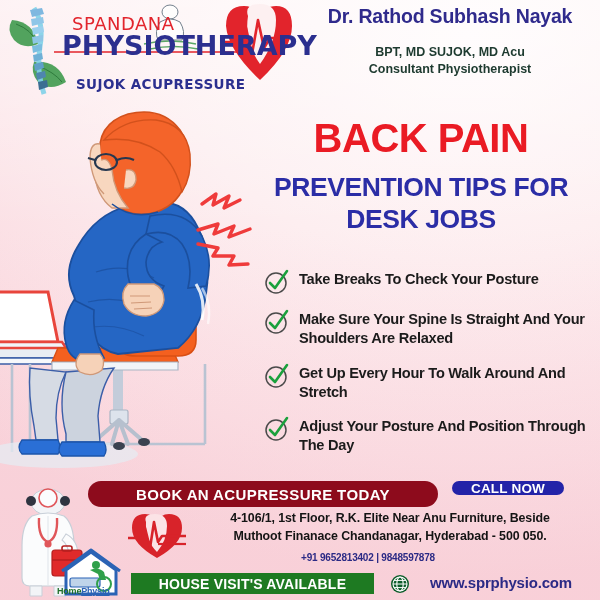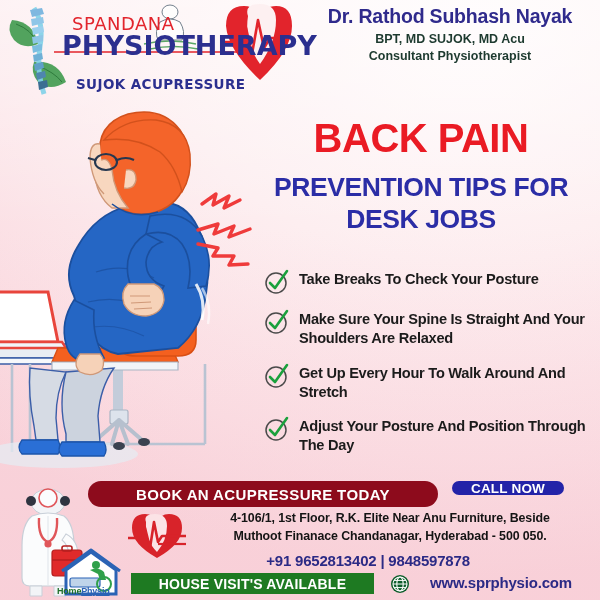--- a/index.html
+++ b/index.html
@@ -33,21 +33,21 @@
     font-family:"DejaVu Sans", sans-serif;margin-top:-1px;
   }
   .lt-sujok{
     font-size:13.5px;font-weight:700;color:#2b2f8f;letter-spacing:.4px;
     font-family:"DejaVu Sans", sans-serif;margin-top:16px;padding-left:14px;
   }
 
   
   .doc-block{position:absolute;left:300px;top:5px;width:300px;text-align:center;}
   .doc-name{font-size:19.5px;font-weight:700;color:#2f2a8c;letter-spacing:-.2px;line-height:1.15;}
-  .doc-cred{font-size:12.5px;font-weight:700;color:#1d3a2f;margin-top:4px;line-height:1.35;}
+  .doc-cred{font-size:12.5px;font-weight:700;color:#1d3a2f;margin-top:17px;line-height:1.35;}
   .doc-role{font-size:12.5px;font-weight:700;color:#1d3a2f;line-height:1.35;}
 
   
   .headline{position:absolute;left:248px;top:118px;width:346px;text-align:center;}
   .h-back{
     font-size:40px;font-weight:700;color:#ea1b24;letter-spacing:-.5px;line-height:1;
     font-family:"Liberation Sans", sans-serif;
   }
   .h-sub{
     margin-top:13px;font-size:26.5px;font-weight:700;color:#2b2da6;line-height:1.22;
@@ -84,21 +84,21 @@
   
   .addr-wrap{position:absolute;left:128px;top:510px;width:472px;}
   .addr-heart{position:absolute;left:0px;top:2px;}
   .addr-lines{margin-left:62px;text-align:center;width:400px;}
   .addr-l{
     font-size:12.4px;font-weight:700;color:#141414;line-height:1.45;letter-spacing:-.1px;
     font-family:"Liberation Sans", sans-serif;
   }
   .phone{
     position:absolute;left:150px;top:552px;width:436px;text-align:center;
-    font-size:15px;font-weight:700;color:#2b2a85;letter-spacing:-.2px;
+    font-size:10px;font-weight:700;color:#2b2a85;letter-spacing:-.2px;
     font-family:"Liberation Sans", sans-serif;
   }
 
   
   .house-bar{
     position:absolute;left:131px;top:573px;width:243px;height:21px;
     background:#1e7a22;display:flex;align-items:center;justify-content:center;
   }
   .house-bar span{
     color:#ffffff;font-size:14px;font-weight:700;letter-spacing:.2px;

